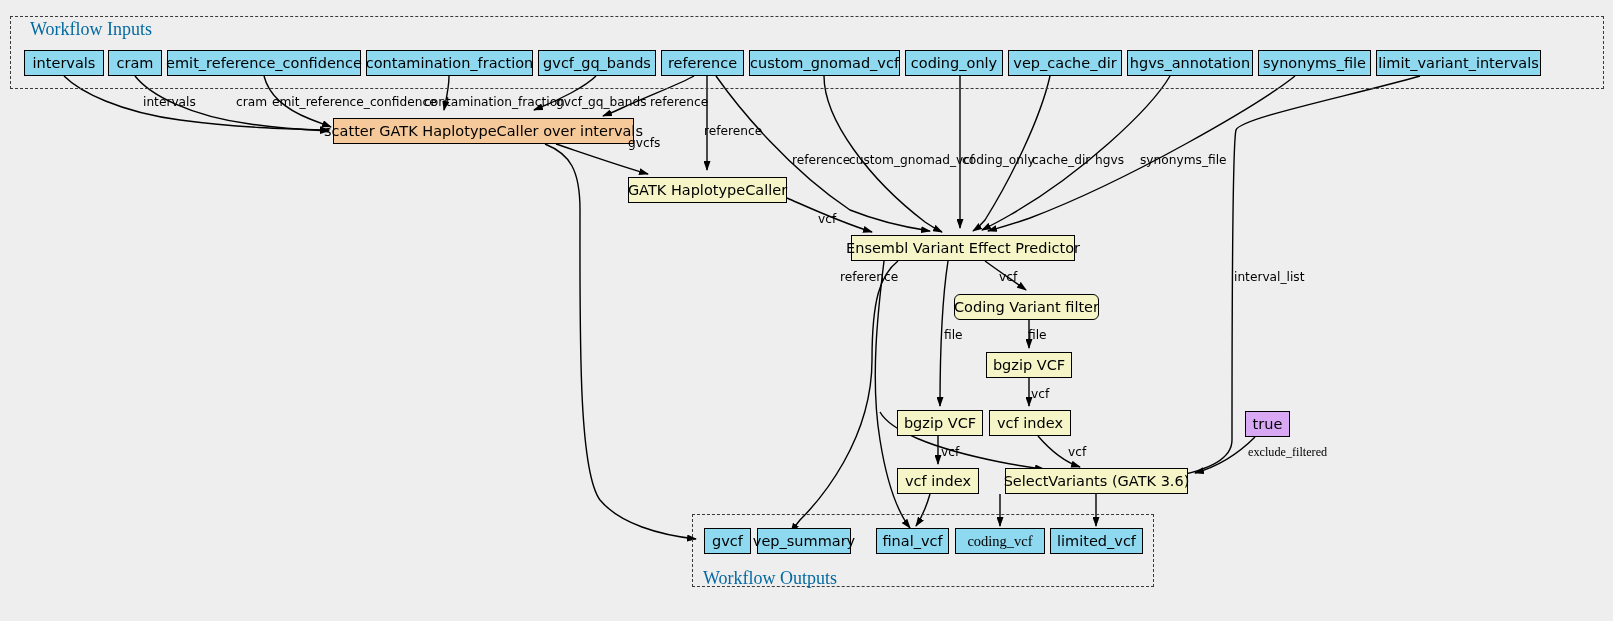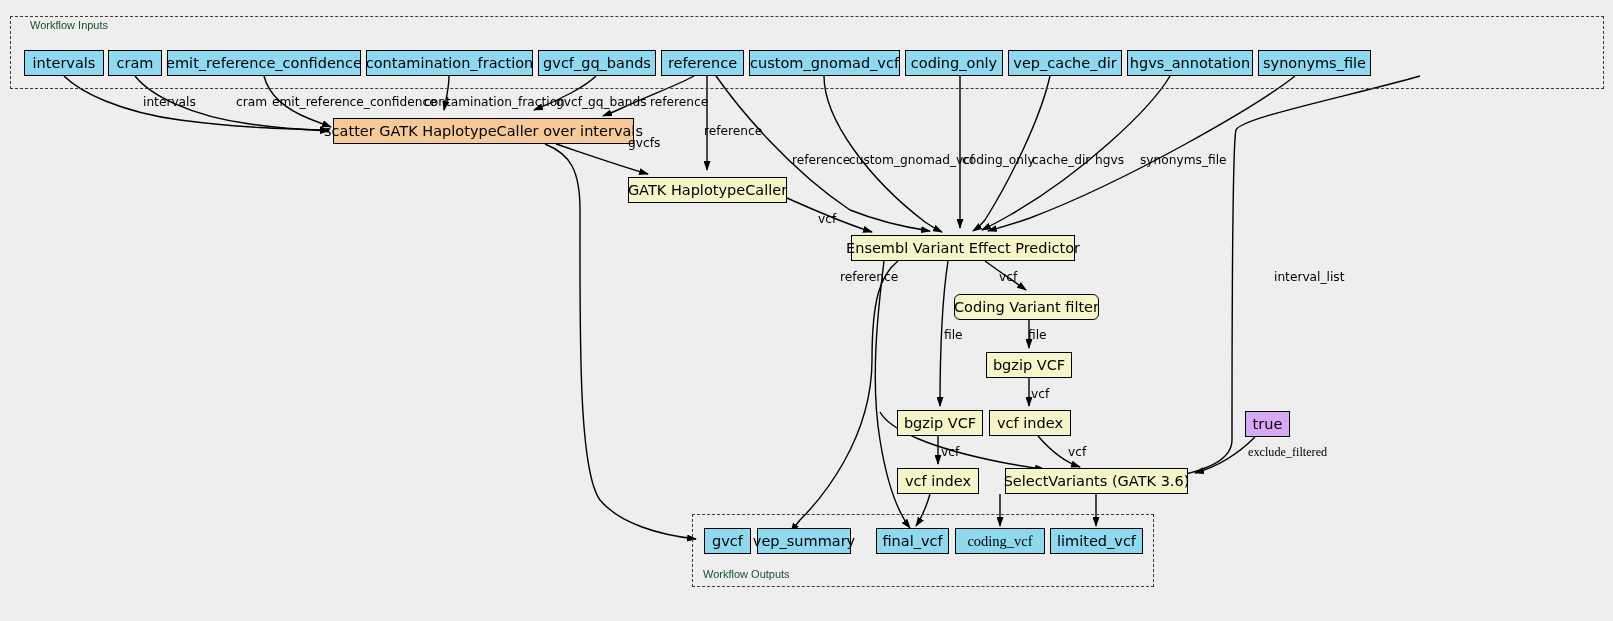--- a/index.html
+++ b/index.html
@@ -52,23 +52,23 @@
     background: #d8a8f5;
   }
   .cluster {
     position: absolute;
     box-sizing: border-box;
     border: 1.6px dashed #3a3a3a;
     background: transparent;
   }
   .cluster-label {
     position: absolute;
-    font-family: Liberation Sans, sans-serif;
-    font-size: 11px;
-    color: #14532d;
+    font-family: Liberation Serif, serif;
+    font-size: 18px;
+    color: #0369a1;
     white-space: nowrap;
   }
   .edge-label {
     position: absolute;
     font-size: 12.2px;
     color: #000000;
     white-space: nowrap;
     line-height: 1;
   }
 </style>
@@ -152,20 +152,21 @@
   <div class="node node-input" style="left:108px; top:50px; width:54px;">cram</div>
   <div class="node node-input" style="left:167px; top:50px; width:194px;">emit_reference_confidence</div>
   <div class="node node-input" style="left:366px; top:50px; width:167px;">contamination_fraction</div>
   <div class="node node-input" style="left:538px; top:50px; width:118px;">gvcf_gq_bands</div>
   <div class="node node-input" style="left:661px; top:50px; width:83px;">reference</div>
   <div class="node node-input" style="left:749px; top:50px; width:151px;">custom_gnomad_vcf</div>
   <div class="node node-input" style="left:905px; top:50px; width:98px;">coding_only</div>
   <div class="node node-input" style="left:1008px; top:50px; width:114px;">vep_cache_dir</div>
   <div class="node node-input" style="left:1127px; top:50px; width:126px;">hgvs_annotation</div>
   <div class="node node-input" style="left:1258px; top:50px; width:113px;">synonyms_file</div>
+  <div class="node node-input" style="left:1376px; top:50px; width:165px;">limit_variant_intervals</div>
 
   <div class="node node-step" style="left:628px; top:177px; width:159px;">GATK HaplotypeCaller</div>
   <div class="node node-scatter" style="left:333px; top:118px; width:301px;">scatter GATK HaplotypeCaller over intervals</div>
   <div class="node node-step" style="left:851px; top:235px; width:224px;">Ensembl Variant Effect Predictor</div>
   <div class="node node-step" style="left:954px; top:294px; width:145px;border-radius:6px;">Coding Variant filter</div>
   <div class="node node-step" style="left:986px; top:352px; width:86px;">bgzip VCF</div>
   <div class="node node-step" style="left:897px; top:410px; width:86px;">bgzip VCF</div>
   <div class="node node-step" style="left:989px; top:410px; width:82px;">vcf index</div>
   <div class="node node-step" style="left:897px; top:468px; width:82px;">vcf index</div>
   <div class="node node-step" style="left:1005px; top:468px; width:183px;">SelectVariants (GATK 3.6)</div>
@@ -191,18 +192,18 @@
   <div class="edge-label" style="left:962px; top:154px;">coding_only</div>
   <div class="edge-label" style="left:1032px; top:154px;">cache_dir</div>
   <div class="edge-label" style="left:1095px; top:154px;">hgvs</div>
   <div class="edge-label" style="left:1140px; top:154px;">synonyms_file</div>
   <div class="edge-label" style="left:818px; top:213px;">vcf</div>
   <div class="edge-label" style="left:840px; top:271px;">reference</div>
   <div class="edge-label" style="left:999px; top:271px;">vcf</div>
   <div class="edge-label" style="left:944px; top:329px;">file</div>
   <div class="edge-label" style="left:1028px; top:329px;">file</div>
   <div class="edge-label" style="left:1031px; top:388px;">vcf</div>
-  <div class="edge-label" style="left:1234px; top:271px;margin-left:40px;">interval_list</div>
+  <div class="edge-label" style="left:1234px; top:271px;">interval_list</div>
   <div class="edge-label" style="left:941px; top:446px;">vcf</div>
   <div class="edge-label" style="left:1068px; top:446px;">vcf</div>
   <div class="edge-label" style="left:1248px; top:446px;font-family:Liberation Serif, serif;">exclude_filtered</div>
 
 </div>
 
 </body></html>

